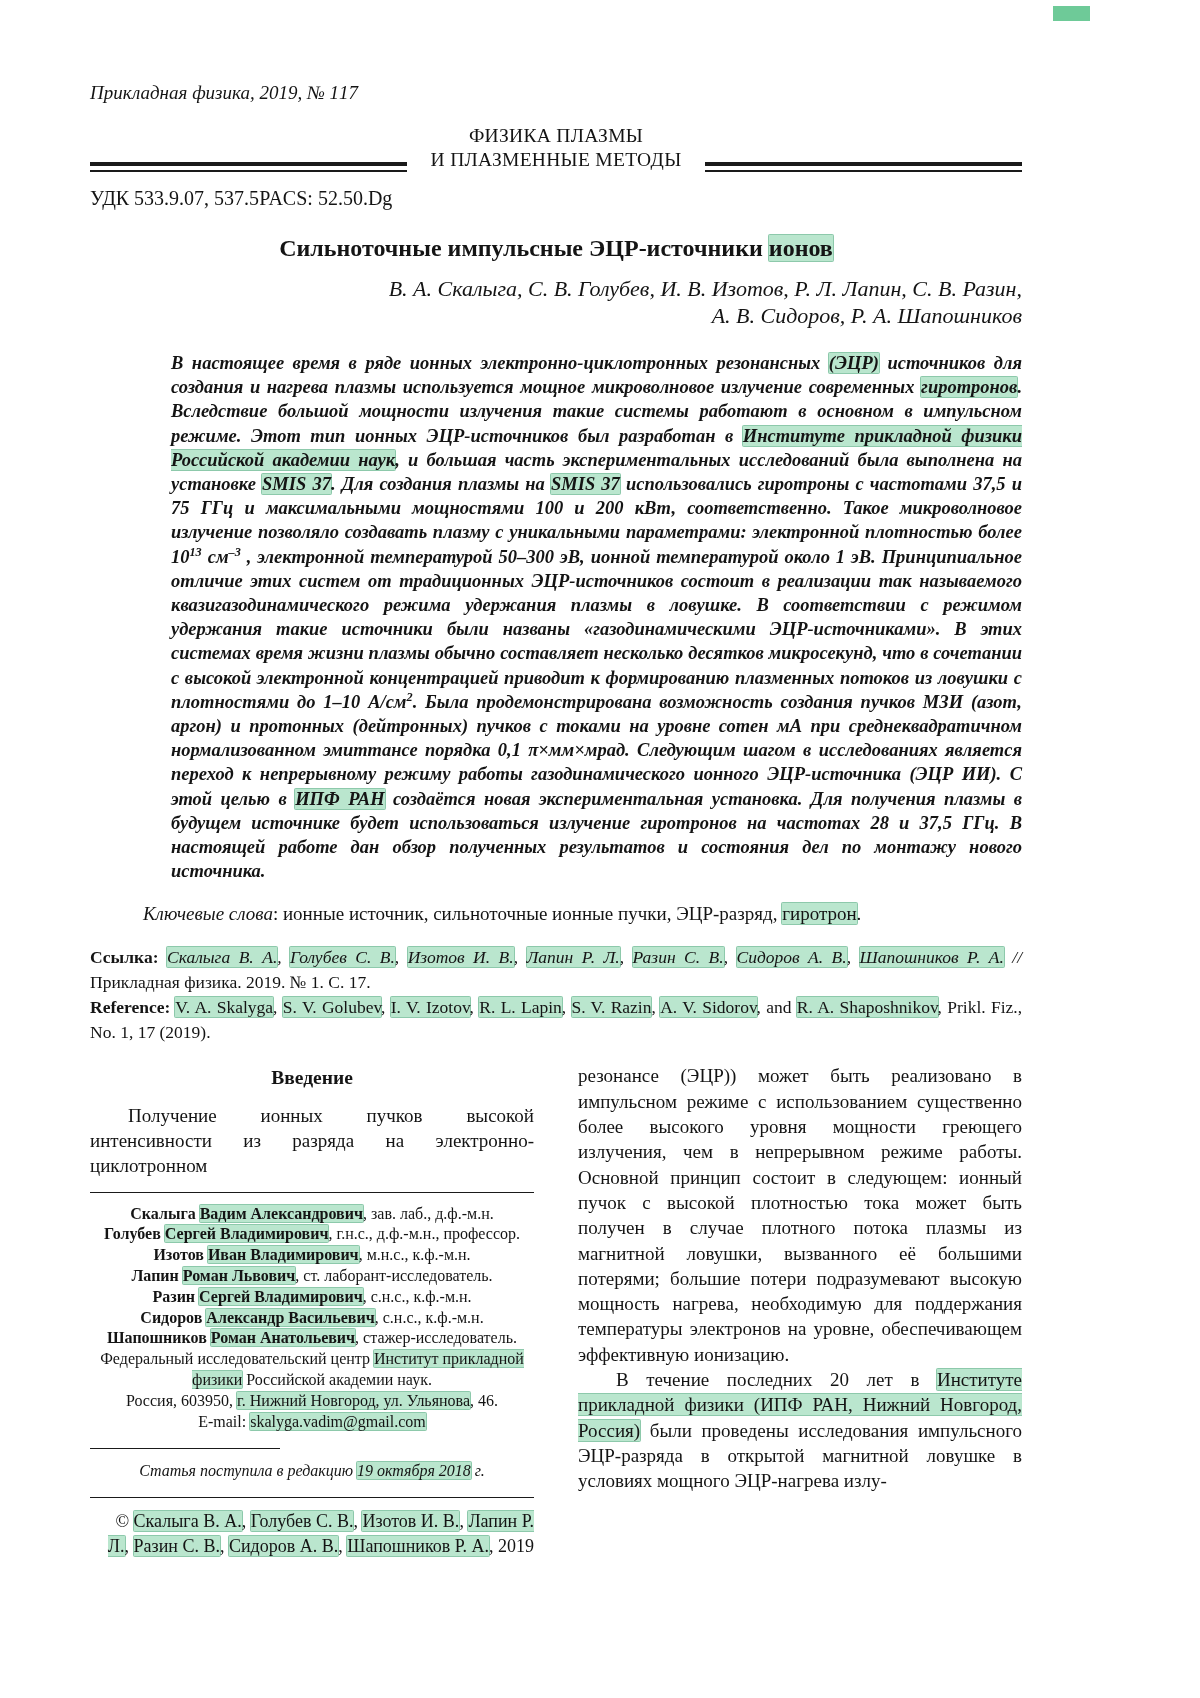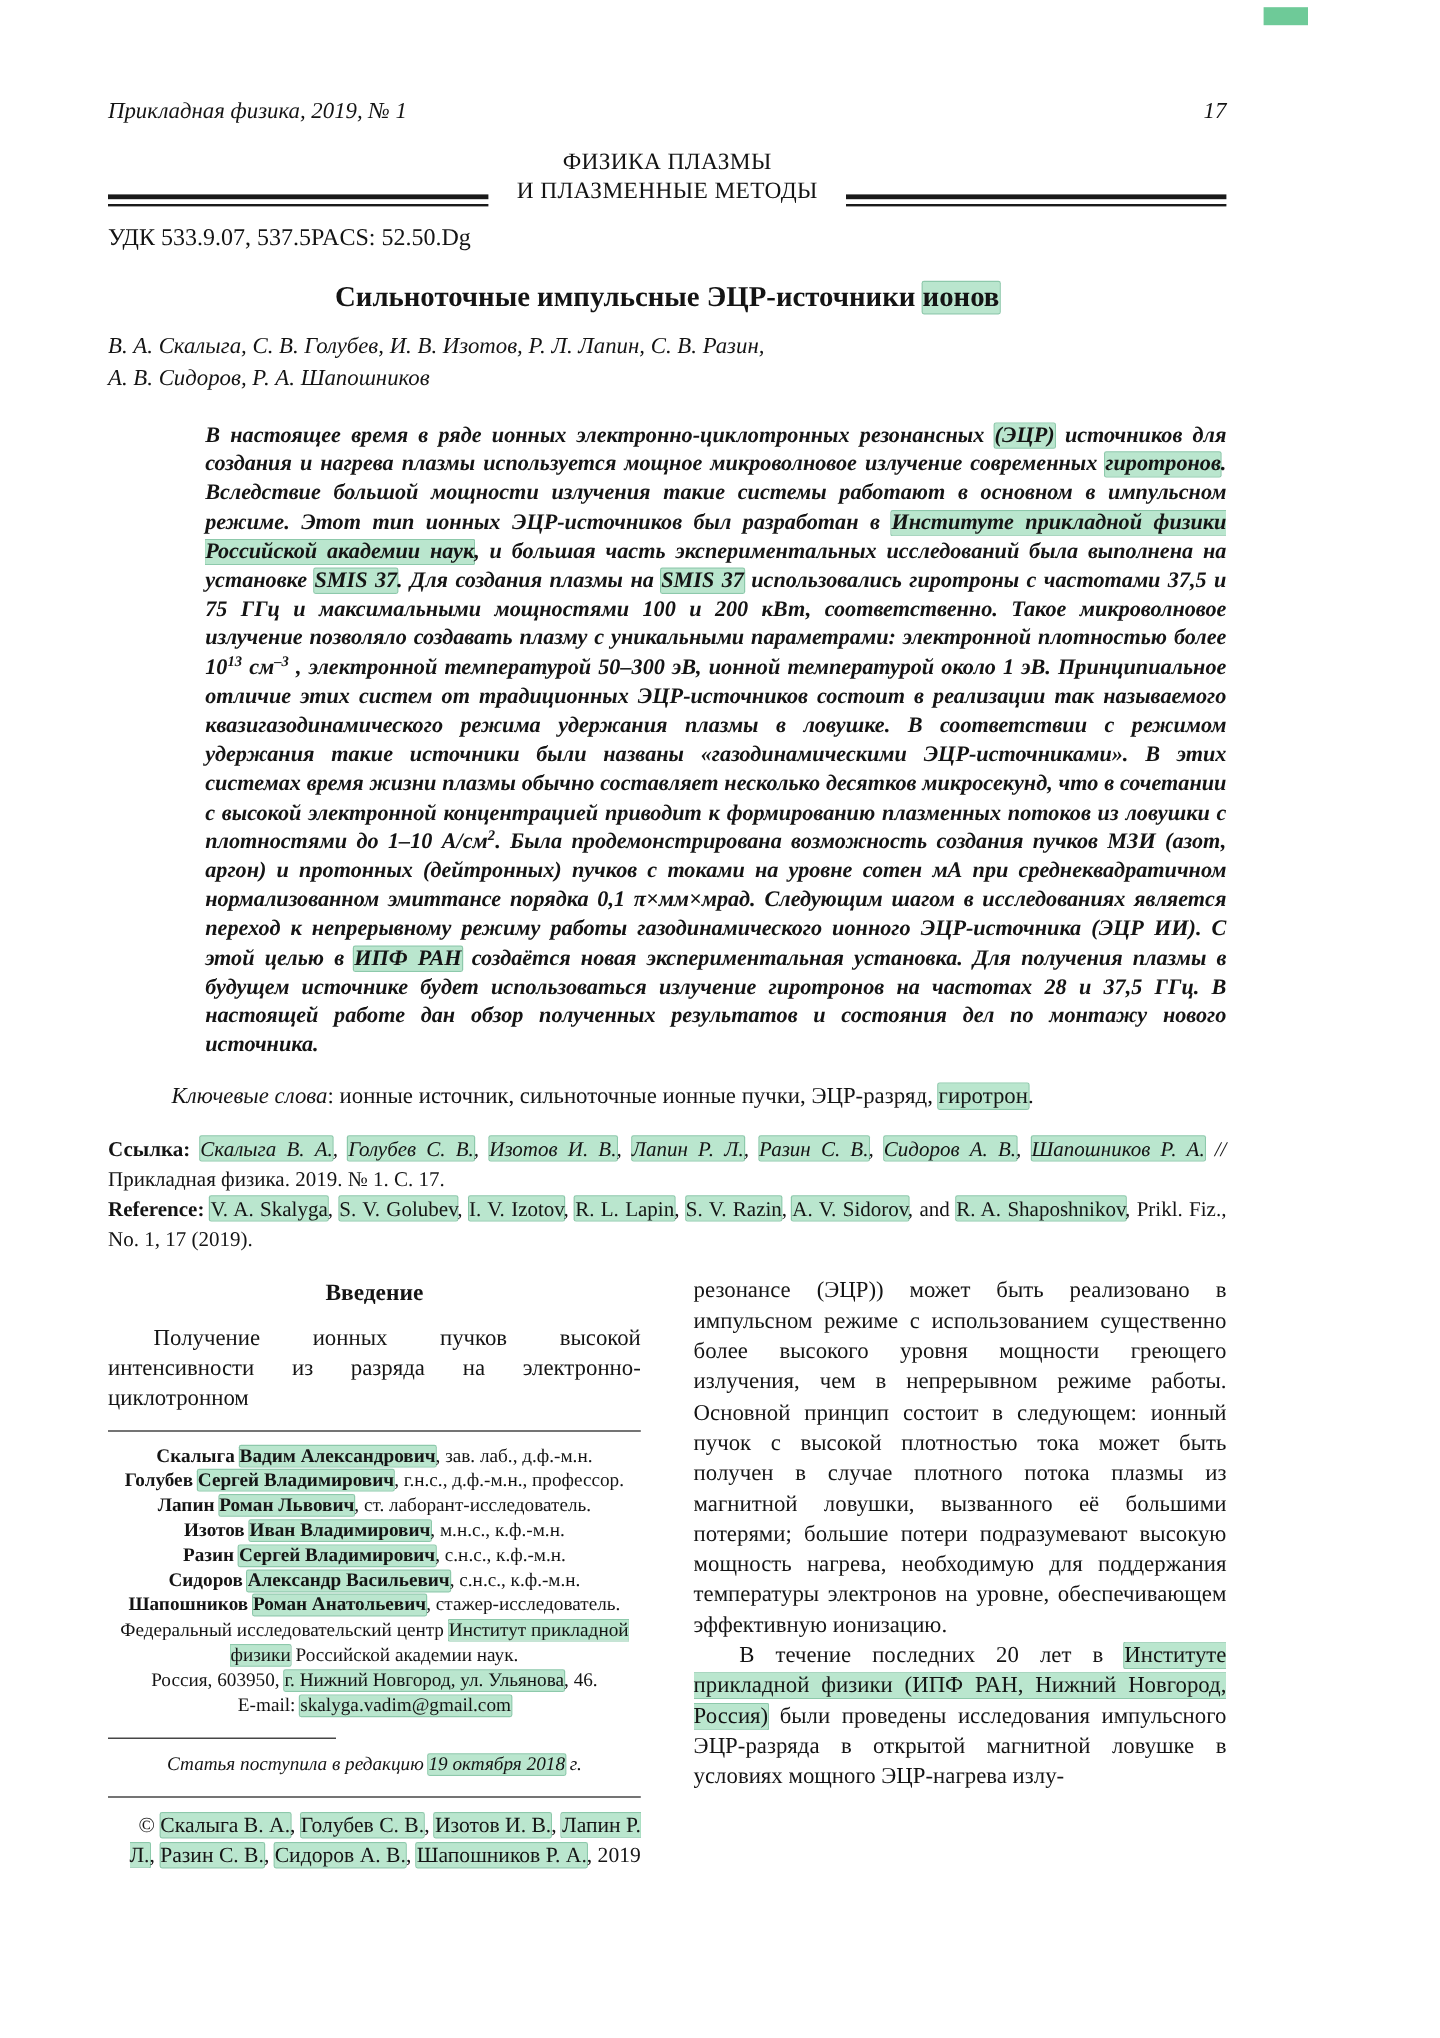--- a/index.html
+++ b/index.html
@@ -7,27 +7,27 @@
     --highlight-color:rgba(74,189,126,.38);
     --highlight-border:rgba(27,148,88,.5);
     --corner-color:rgba(74,189,126,.8);
   }
   *{box-sizing:border-box;margin:0;padding:0}
   html,body{background:var(--page-bg)}
   body{width:1200px;height:1698px;position:relative;overflow:hidden;
        color:var(--text-color);
        font-family:"Liberation Serif","DejaVu Serif",serif}
   .sheet{position:absolute;left:90px;top:82px;width:932px}
-  .header-row{display:flex;justify-content:space-between;font-style:italic;font-size:19px}
+  .header-row{display:flex;font-style:italic;font-size:19px}
   .banner{display:flex;align-items:flex-end;margin-top:20px}
   .sec-rule{flex:1;height:10px;border-top:4px solid #1a1a1a;border-bottom:2px solid #1a1a1a}
   .sec-title{padding:0 24px;text-align:center;font-size:19.5px;line-height:24px;letter-spacing:.3px}
   .codes-row{display:flex;justify-content:flex-start;margin-top:15px;font-size:20px}
   .title{margin-top:25px;text-align:center;font-size:24px;font-weight:bold}
-  .authors{margin-top:13px;text-align:left;font-style:italic;font-size:19px;line-height:27px}
+  .authors{margin-top:13px;text-align:right;font-style:italic;font-size:22px;line-height:27px}
   .abstract{margin:22px 0 0 81px;text-align:justify;font-weight:bold;font-style:italic;
             font-size:18.5px;line-height:24.2px}
   .keywords{margin:20px 0 0 53px;font-size:19px}
   .citations{margin-top:20px;font-size:17.5px;line-height:25px;text-align:justify}
   .columns{display:flex;gap:44px;margin-top:18px}
   .col{width:446px;font-size:19px;line-height:25.3px;text-align:justify}
   .sec-heading{text-align:center;font-size:19.5px;font-weight:bold;margin:2px 0 12px}
   .para{margin:0}
   .para.indent{text-indent:38px}
   .divider{border-top:1.5px solid #1a1a1a;margin:13px 0 11px}
@@ -85,22 +85,22 @@
 
     <div class="col">
       <h2 class="sec-heading">Введение</h2>
       <p class="para indent">Получение ионных пучков высокой интенсивности из разряда на электронно-циклотронном</p>
 
       <div class="divider"></div>
 
       <div class="bios">
         <div><span class="tb">Скалыга </span><span class="tb hl">Вадим Александрович</span>, зав. лаб., д.ф.-м.н.</div>
         <div><span class="tb">Голубев </span><span class="tb hl">Сергей Владимирович</span>, г.н.с., д.ф.-м.н., профессор.</div>
+        <div><span class="tb">Изотов </span><span class="tb hl">Иван Владимирович</span>, м.н.с., к.ф.-м.н.</div>
         <div><span class="tb">Лапин </span><span class="tb hl">Роман Львович</span>, ст. лаборант-исследователь.</div>
-        <div><span class="tb">Изотов </span><span class="tb hl">Иван Владимирович</span>, м.н.с., к.ф.-м.н.</div>
         <div><span class="tb">Разин </span><span class="tb hl">Сергей Владимирович</span>, с.н.с., к.ф.-м.н.</div>
         <div><span class="tb">Сидоров </span><span class="tb hl">Александр Васильевич</span>, с.н.с., к.ф.-м.н.</div>
         <div><span class="tb">Шапошников </span><span class="tb hl">Роман Анатольевич</span>, стажер-исследователь.</div>
         <div>Федеральный исследовательский центр <span class="hl">Институт прикладной физики</span> Российской академии наук.</div>
         <div>Россия, 603950, <span class="hl">г. Нижний Новгород, ул. Ульянова</span>, 46.</div>
         <div>E-mail: <span class="hl">skalyga.vadim@gmail.com</span></div>
       </div>
 
       <div class="divider short"></div>
       <p class="received">Статья поступила в редакцию <span class="hl">19 октября 2018</span> г.</p>

